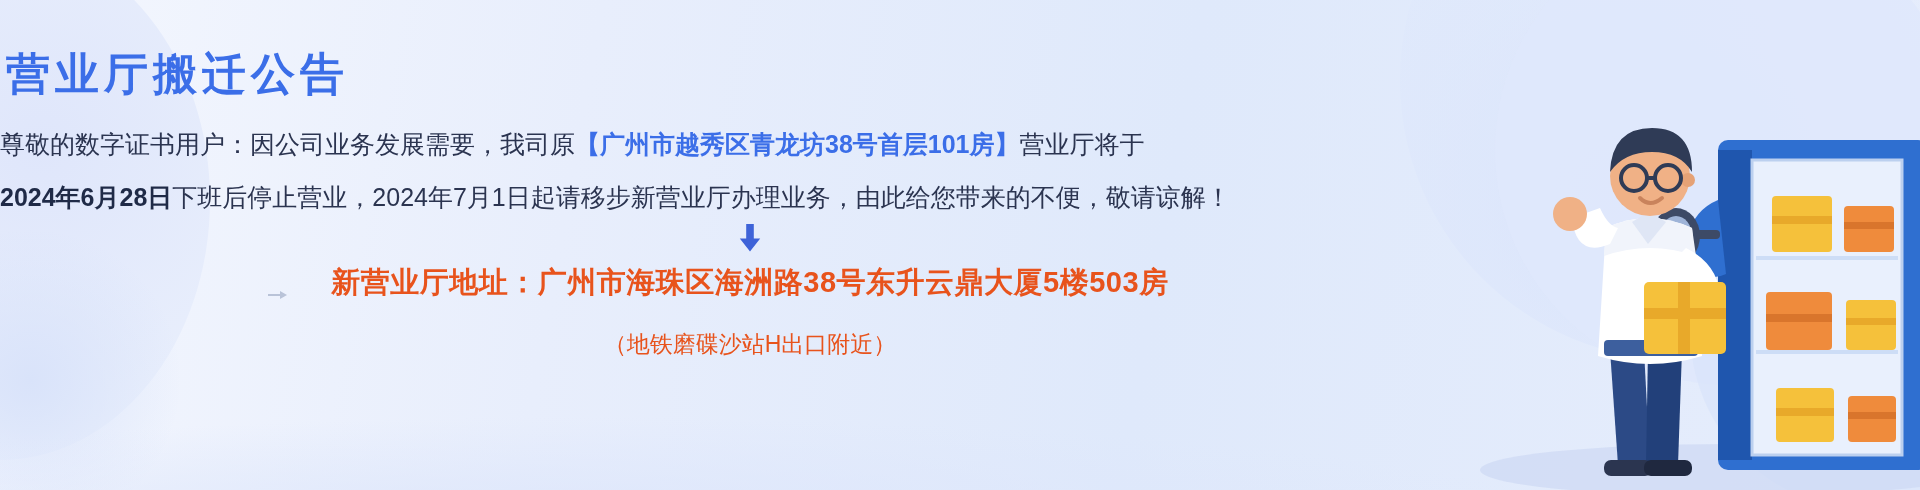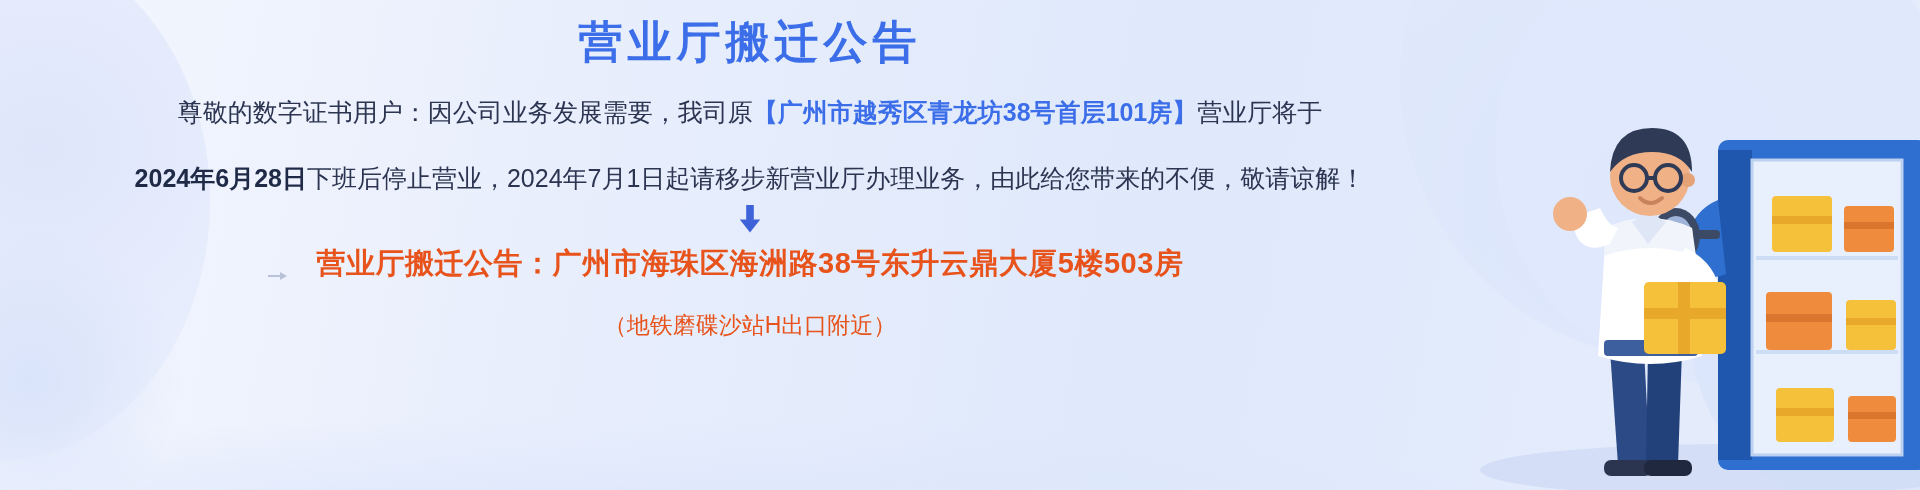--- a/index.html
+++ b/index.html
@@ -60,22 +60,22 @@
   
   .content {
     position: absolute;
     left: 0;
     top: 0;
     width: 1500px;
     height: 490px;
   }
 
   .title-wrap {
-    text-align: center;
-    padding-top: 16px;
+    text-align: left;
+    padding-top: 48px;
   }
   .title {
     display: inline-block;
     position: relative;
     font-size: 44px;
     font-weight: bold;
     color: #3b6ee8;
     letter-spacing: 5px;
     line-height: 1.18;
     padding: 0 6px;
@@ -84,28 +84,27 @@
     position: absolute;
     left: 0;
     right: 0;
     bottom: 2px;
     height: 13px;
     background: #c5d4f5;
     z-index: -1;
   }
 
   .para {
-    text-align: center;
     font-size: 25px;
     color: #2b3450;
     line-height: 1.45;
     white-space: nowrap;
   }
   .para-1 { margin-top: 26px; }
-  .para-2 { margin-top: 30px; }
+  .para-2 { margin-top: 17px; }
 
   .hl-blue {
     color: #3b6ee8;
     font-weight: bold;
   }
   .hl-bold {
     font-weight: bold;
     color: #1f2a47;
   }
 
@@ -192,21 +191,21 @@
         </svg>
       </span>
     </div>
 
     <div class="addr-row">
       <span class="mini-arrow">
         <svg width="20" height="14" viewBox="0 0 20 14" aria-hidden="true">
           <path d="M0 6 h12 v-3 l7 4 l-7 4 v-3 H0 Z" fill="#b9c3d8"></path>
         </svg>
       </span>
-      <span class="addr-main">营业厅搬迁公告：广州市海珠区海洲路38号东升云鼎大厦5楼503房</span>
+      <span class="addr-main">新营业厅地址：广州市海珠区海洲路38号东升云鼎大厦5楼503房</span>
     </div>
 
     <div class="addr-sub">（地铁磨碟沙站H出口附近）</div>
 
   </div>
 
   <div class="illus">
     <svg width="520" height="490" viewBox="0 0 520 490" aria-hidden="true">
 
       <circle cx="330" cy="150" r="235" fill="#dfe8fb" opacity="0.85"></circle>

